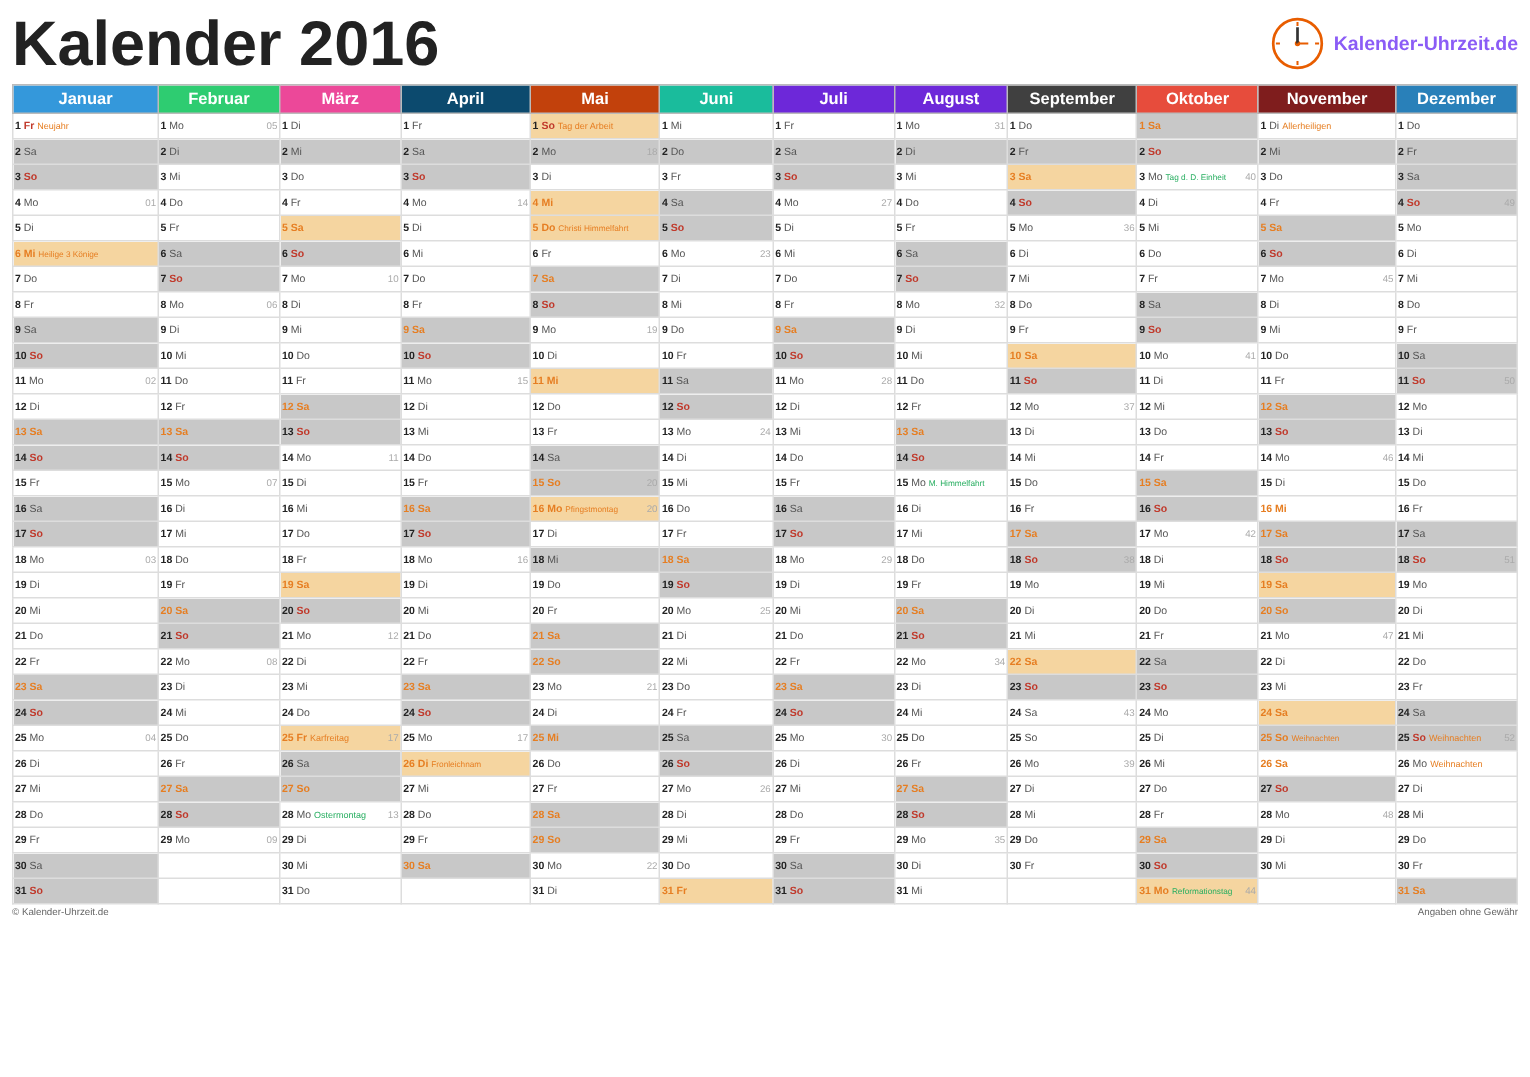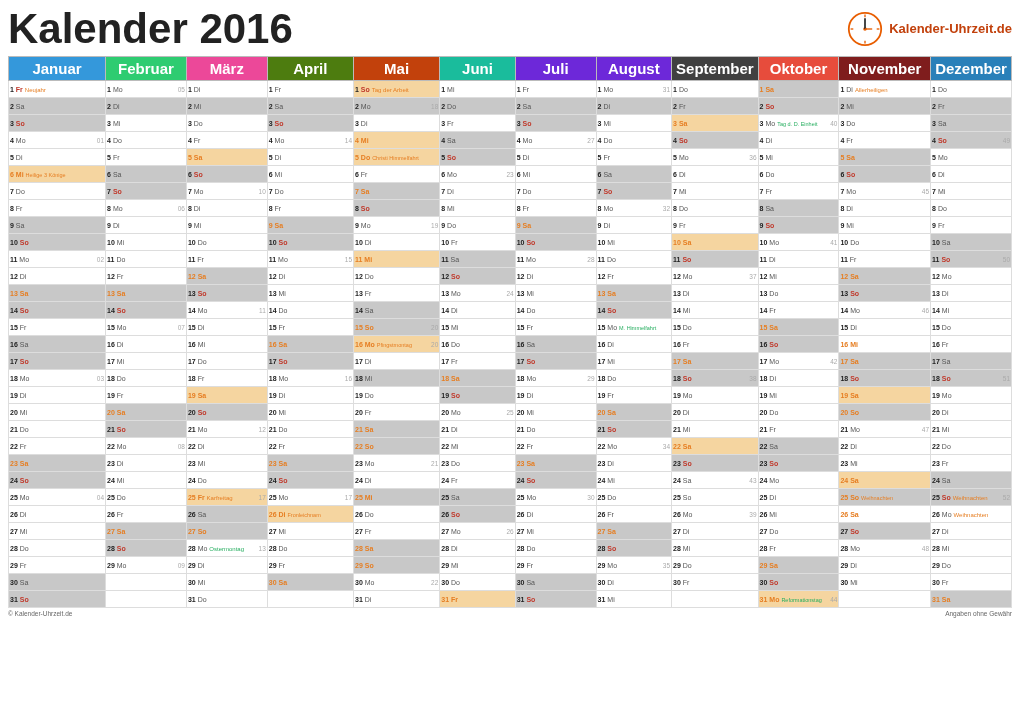--- a/index.html
+++ b/index.html
@@ -37,53 +37,53 @@
       width: 36px;
       height: 36px;
     }
     .logo-text {
       font-size: 13px;
       font-weight: bold;
       color: #333;
       line-height: 1.2;
     }
     .logo-text span {
-      color: #c2410c;
+      color: #8b5cf6;
     }
     .footer {
       display: flex;
       justify-content: space-between;
       margin-top: 2px;
       font-size: 6.5px;
       color: #666;
     }
 
     
     .h-jan { background-color: #3498db; }
     .h-feb { background-color: #2ecc71; }
     .h-mar { background-color: #ec4899; }
-    .h-apr { background-color: #4d7c0f; }
+    .h-apr { background-color: #0c4a6e; }
     .h-mai { background-color: #c2410c; }
     .h-jun { background-color: #1abc9c; }
     .h-jul { background-color: #6d28d9; }
     .h-aug { background-color: #6d28d9; }
     .h-sep { background-color: #404040; }
     .h-okt { background-color: #e74c3c; margin-top: 40px; }
     .h-nov { background-color: #7f1d1d; }
     .h-dez { background-color: #2980b9; }
 
     table.cal {
       width: 100%;
       border-collapse: collapse;
       font-size: 7px;
     }
     table.cal th {
       color: white;
       font-weight: bold;
-      font-size: 15px;
+      font-size: 11px;
       text-align: center;
       padding: 3px 1px;
       border: 0.5px solid #bbb;
     }
     table.cal td {
       border: 0.5px solid #ddd;
       padding: 0 1px;
       height: 17px;
       vertical-align: middle;
       font-size: 7px;

